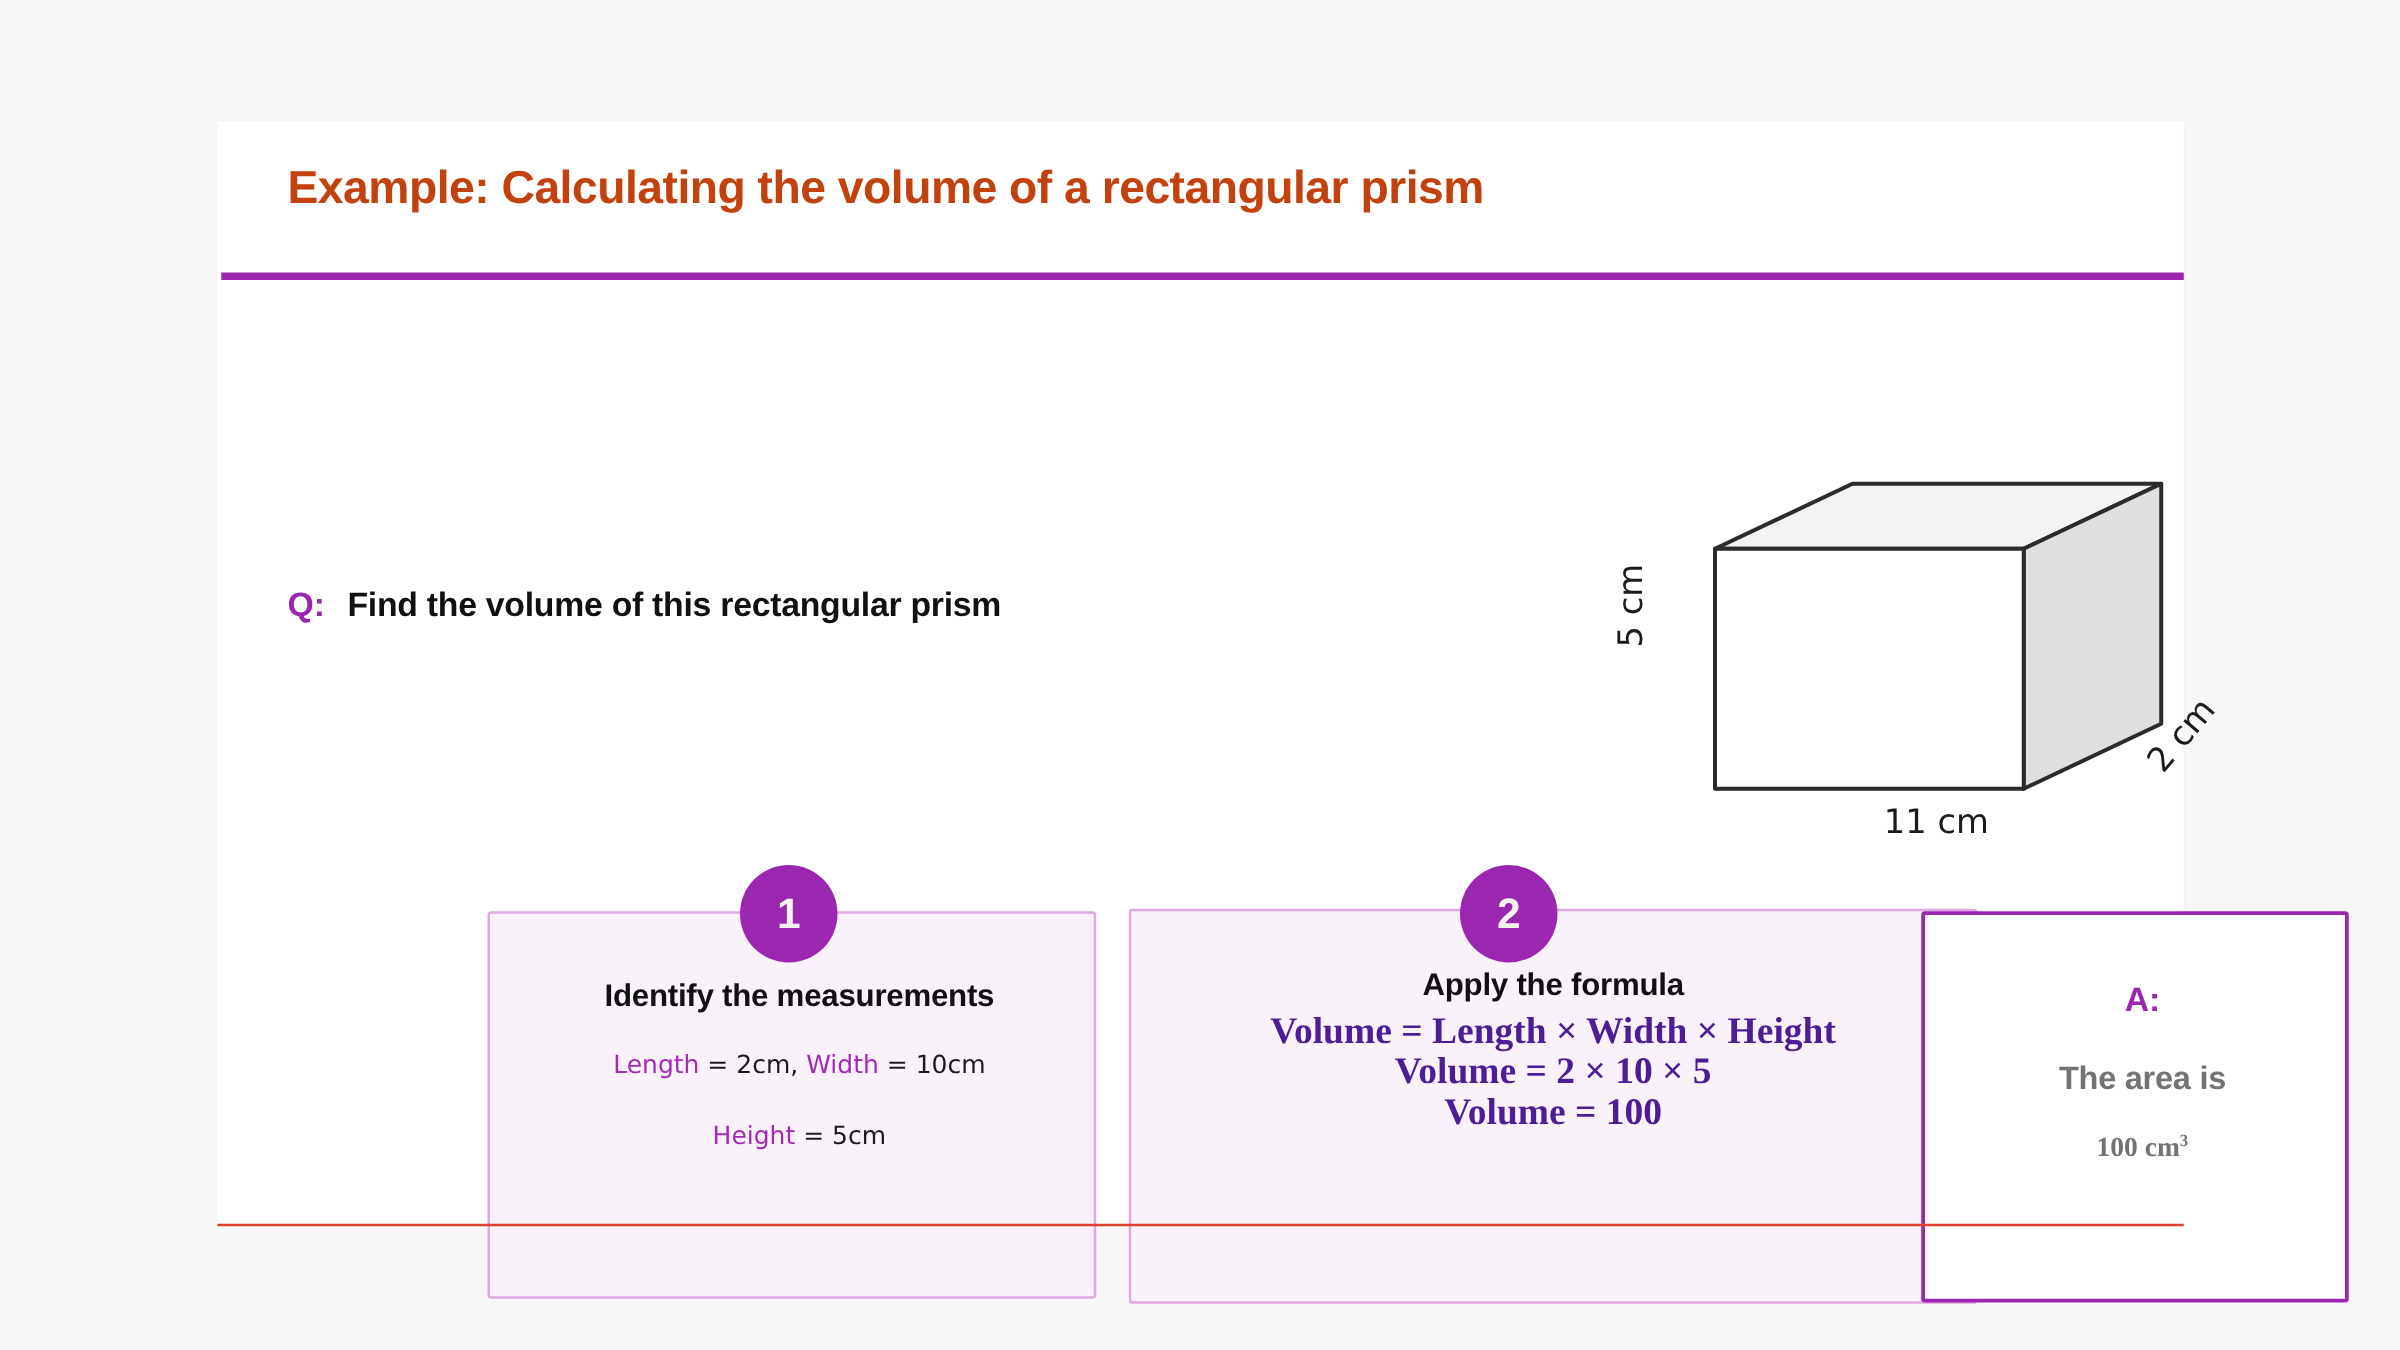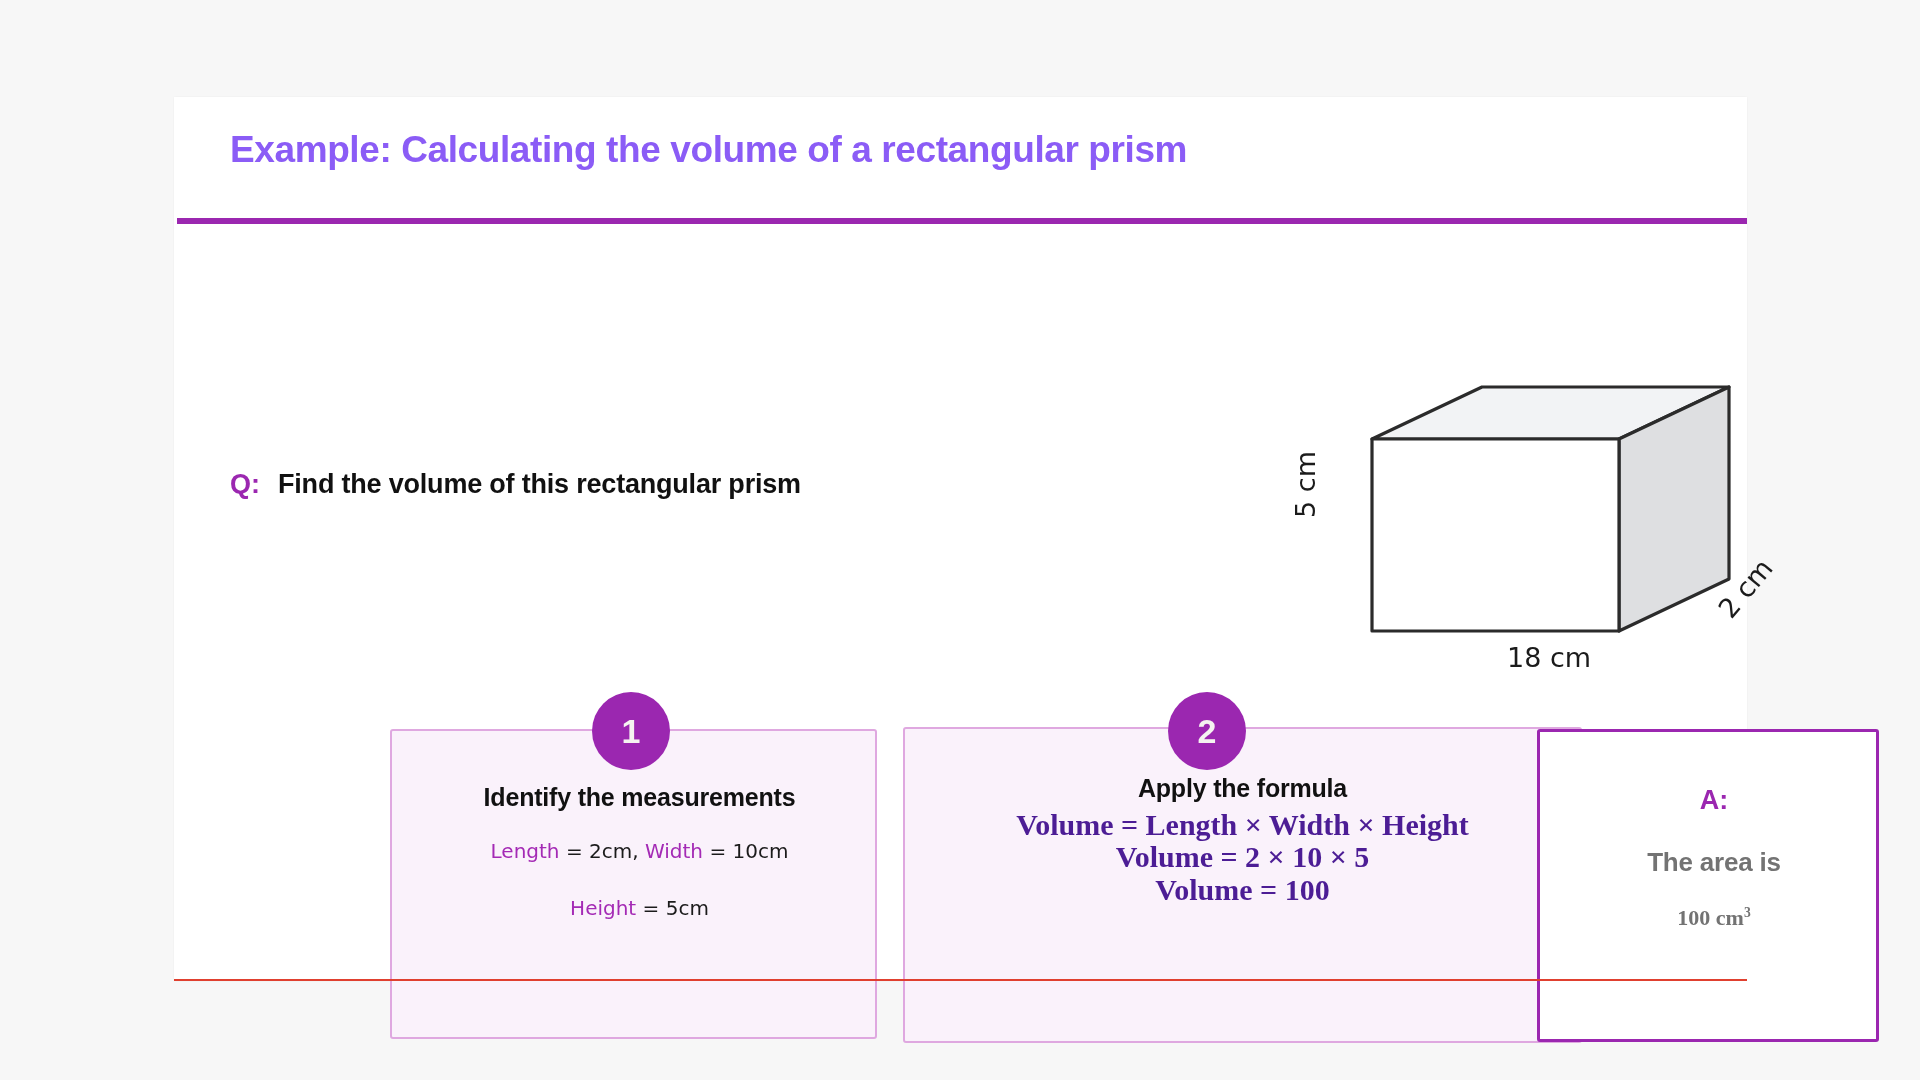--- a/index.html
+++ b/index.html
@@ -40,21 +40,21 @@
   }
 
   
   .header-title {
     position: absolute;
     left: 56px;
     top: 32px;
     font-size: 37px;
     font-weight: 700;
     letter-spacing: -0.4px;
-    color: #8b5cf6;
+    color: #c2410c;
     white-space: nowrap;
   }
 
   .header-rule {
     position: absolute;
     left: 3px;
     top: 121px;
     width: 1570px;
     height: 6px;
     background: #9b27b0;
@@ -235,21 +235,21 @@
     <div class="figure">
       <svg width="500" height="330" viewBox="0 0 500 330">
 
         <polygon points="68,82 178,30 425,30 315,82" fill="#f2f3f5" stroke="#2b2b2b" stroke-width="3.2" stroke-linejoin="round"></polygon>
 
         <polygon points="315,82 425,30 425,222 315,274" fill="#dedfe1" stroke="#2b2b2b" stroke-width="3.2" stroke-linejoin="round"></polygon>
 
         <rect x="68" y="82" width="247" height="192" fill="#ffffff" stroke="#2b2b2b" stroke-width="3.2" stroke-linejoin="round"></rect>
       </svg>
       <span class="fig-label height-label">5 cm</span>
-      <span class="fig-label length-label">18 cm</span>
+      <span class="fig-label length-label">11 cm</span>
       <span class="fig-label depth-label">2 cm</span>
     </div>
 
     <div class="card step" id="card-1">
       <div class="card-inner" style="top:52px;">
         <div class="card-heading">Identify the measurements</div>
       </div>
       <div class="card-inner" style="top:108px;">
         <span class="measure-line"><span class="term">Length</span><span> = 2cm, </span><span class="term">Width</span><span> = 10cm</span></span>
       </div>

